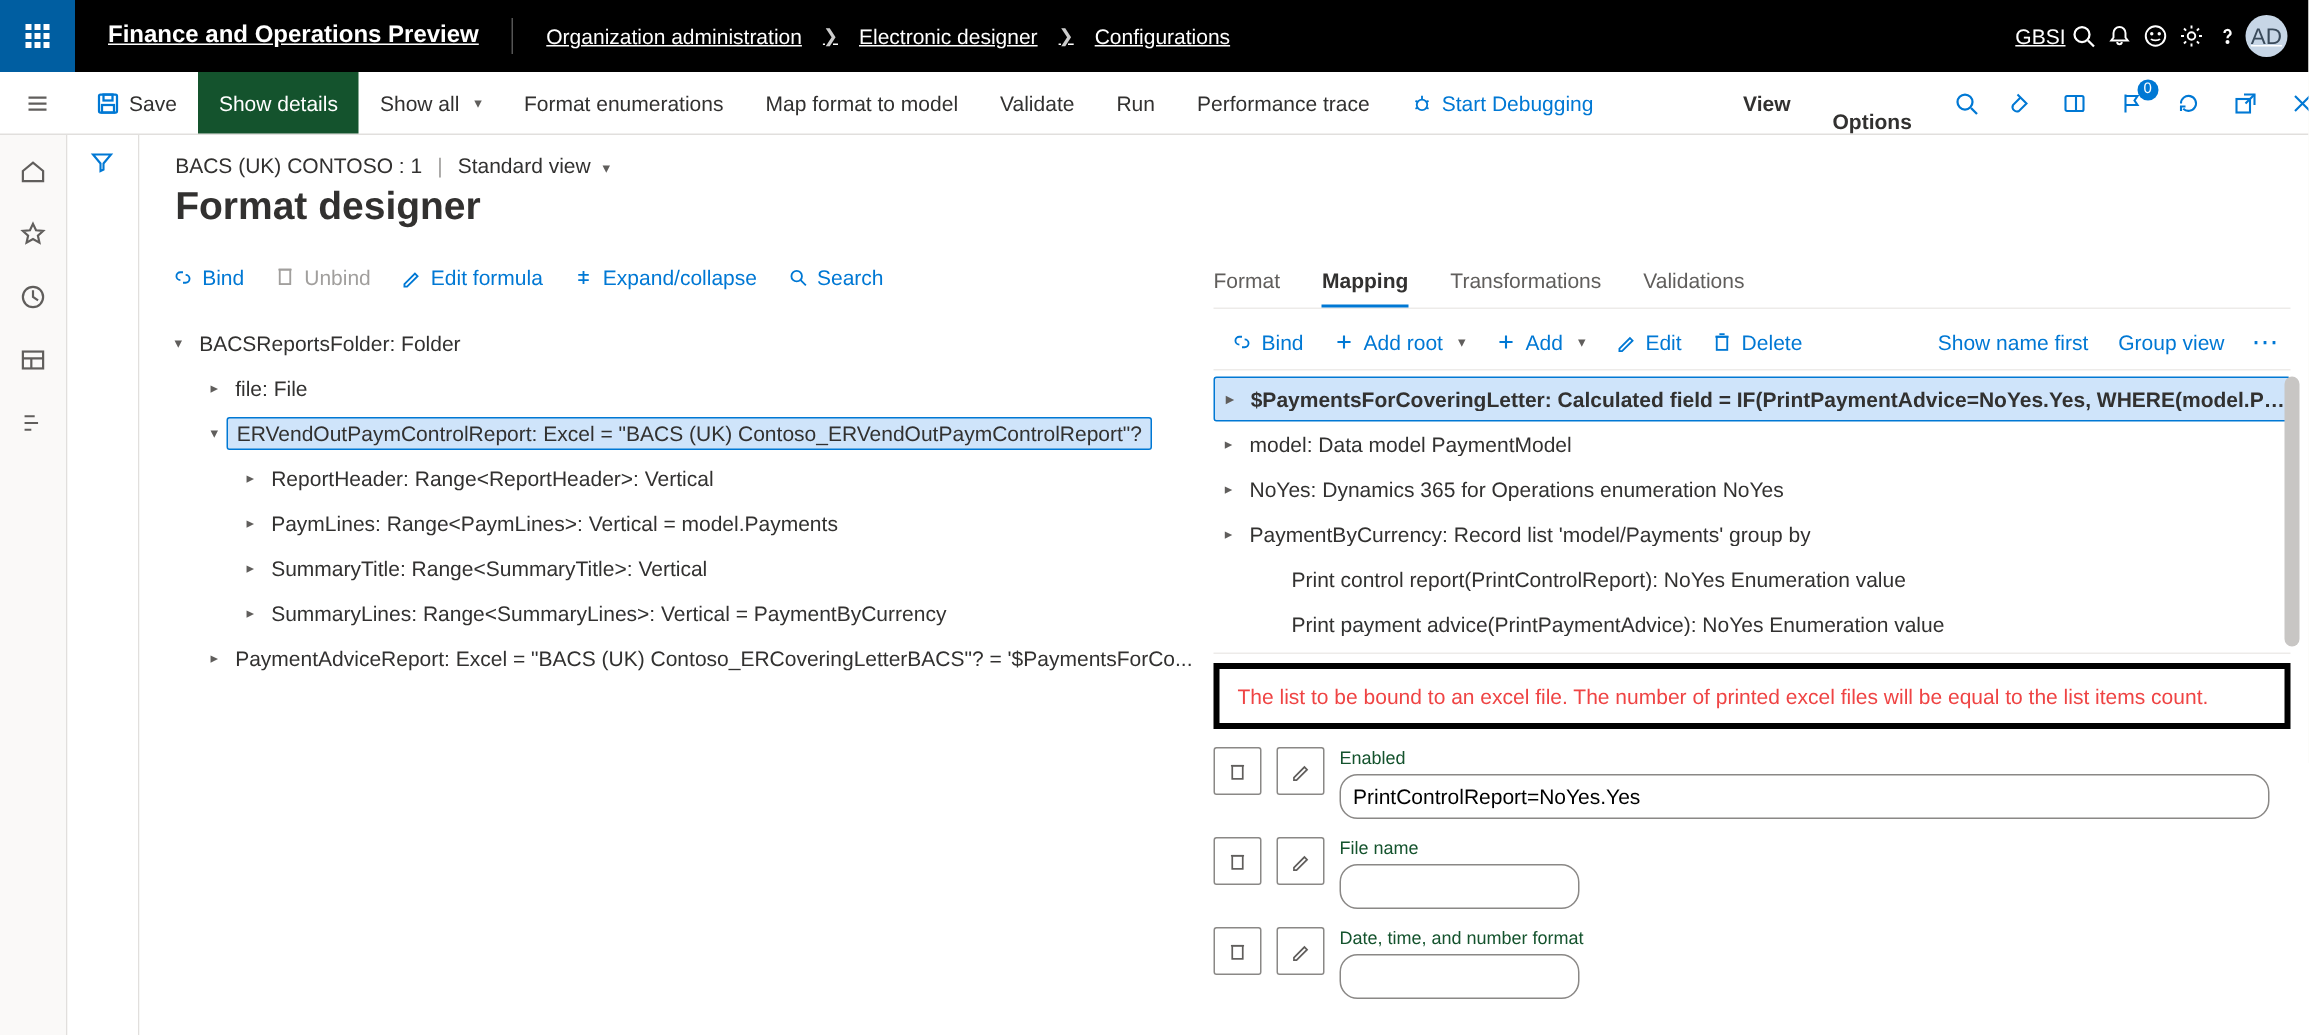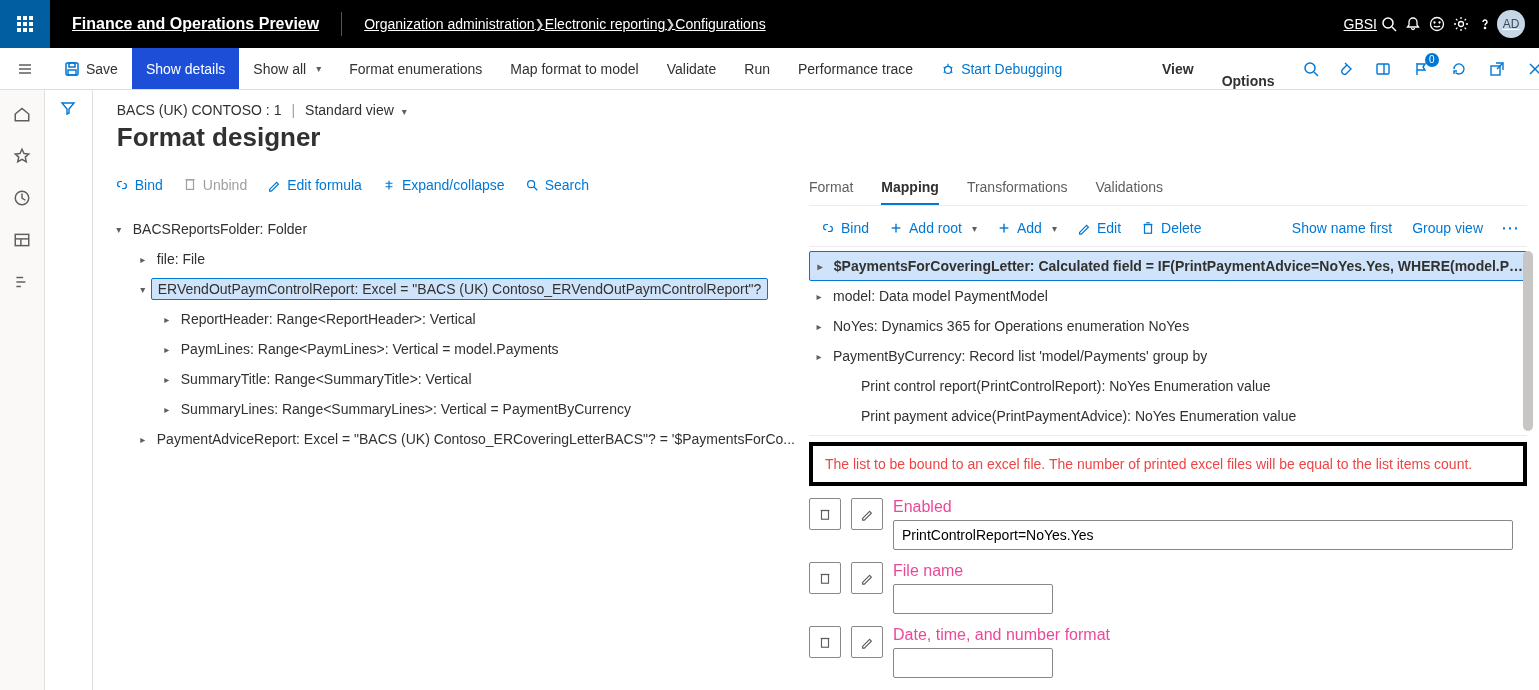--- a/index.html
+++ b/index.html
@@ -26,29 +26,29 @@
     display: flex; align-items: center; justify-content: center;
   }
   .waffle-icon {
     width: 16px; height: 16px;
     display: grid; grid-template-columns: repeat(3, 4px); grid-template-rows: repeat(3, 4px);
     gap: 2px;
   }
   .waffle-icon span { background: #fff; width: 4px; height: 4px; display:block; }
   .app-title { font-size: 16px; font-weight: 600; padding: 0 22px; white-space: nowrap; }
   .bc-sep { height: 24px; width: 1px; background: #555; }
-  .breadcrumb { display: flex; align-items: center; gap: 0; padding-left: 22px; font-size: 14px; }
+  .breadcrumb { display: flex; align-items: center; gap: 14px; padding-left: 22px; font-size: 14px; }
   .breadcrumb .chev { color: #ccc; font-size: 12px; }
   .topbar-right { margin-left: auto; display: flex; align-items: center; gap: 0; padding-right: 8px; }
   .top-icon { width: 24px; height: 24px; display: flex; align-items:center; justify-content:center; color:#fff; }
   .avatar {
     width: 28px; height: 28px; border-radius: 50%;
     background: #c7d6e6; color: #3a4a5a;
     display: flex; align-items:center; justify-content:center;
-    font-size: 12px; font-weight: 500;
+    font-size: 15px; font-weight: 500;
   }
 
   
   .cmdbar {
     height: 42px; background: #fff;
     border-bottom: 1px solid #e1dfdd;
     display: flex; align-items: stretch;
     padding-left: 50px;
     position: relative;
   }
@@ -57,21 +57,21 @@
     display: flex; align-items:center; justify-content:center;
     color: #605e5c;
   }
   .cmdbtn {
     display: flex; align-items: center; gap: 6px;
     padding: 0 14px; font-size: 14px; color: #323130;
     border: none; background: none; cursor: pointer; white-space: nowrap;
   }
   .cmdbtn.save svg { width:16px; height:16px; color:#0078d4; }
   .cmdbtn.show-details {
-    background: #1d4ed8; color: #fff; font-weight: 400;
+    background: #14532d; color: #fff; font-weight: 400;
   }
   .cmd-sep { width:1px; background:#e1dfdd; height:26px; align-self:center; margin: 0 2px;}
   .cmdbar .right-icons {
     margin-left: auto; display: flex; align-items: center; gap: 14px;
     padding-right: 12px;
   }
   .right-icons .ic { width: 24px; height: 24px; display:flex; align-items:center; justify-content:center; color:#605e5c; position: relative; }
   .badge {
     position:absolute; top:-4px; right:-6px;
     background:#0078d4; color:#fff; border-radius:8px;
@@ -184,24 +184,24 @@
     font-size:14px; color:#ef4444; background:#fff;
   }
 
   .prop-row { display:flex; align-items:flex-start; gap:10px; margin-bottom:12px;}
   .mini-btn {
     width:32px; height:32px; border:1px solid #8a8886; background:#fff;
     display:flex; align-items:center; justify-content:center; cursor:pointer; color:#605e5c;
     border-radius:2px;
   }
   .prop-field { display:flex; flex-direction:column; gap:4px; }
-  .prop-field label { font-size:16px; color:#ec4899; }
+  .prop-field label { font-size:12px; color:#14532d; }
   .prop-field input {
     height:30px; border:1px solid #8a8886; padding: 0 8px;
-    font-size:14px; border-radius:2px;
+    font-size:14px; border-radius:12px;
   }
   .w-wide { width: 620px;} .w-small{width:160px;}
 
   .chevdown { font-size:10px; margin-left:4px; color:#605e5c;}
 </style>
 </head>
 <body>
 
 <div class="topbar">
   <div class="waffle-wrap">
@@ -215,21 +215,21 @@
         <span></span>
         <span></span>
         <span></span>
     </div>
   </div>
   <div class="app-title">Finance and Operations Preview</div>
   <div class="bc-sep"></div>
   <div class="breadcrumb">
     <span>Organization administration</span>
     <span class="chev">❯</span>
-    <span>Electronic reporting</span>
+    <span>Electronic designer</span>
     <span class="chev">❯</span>
     <span>Configurations</span>
   </div>
   <div class="topbar-right">
     <span>GBSI</span>
     <div class="top-icon">
       <svg viewBox="0 0 16 16" width="16" height="16" fill="none" stroke="currentColor" stroke-width="1.5">
           <circle cx="7" cy="7" r="5"></circle>
           <line x1="11" y1="11" x2="15" y2="15"></line>
         </svg>

